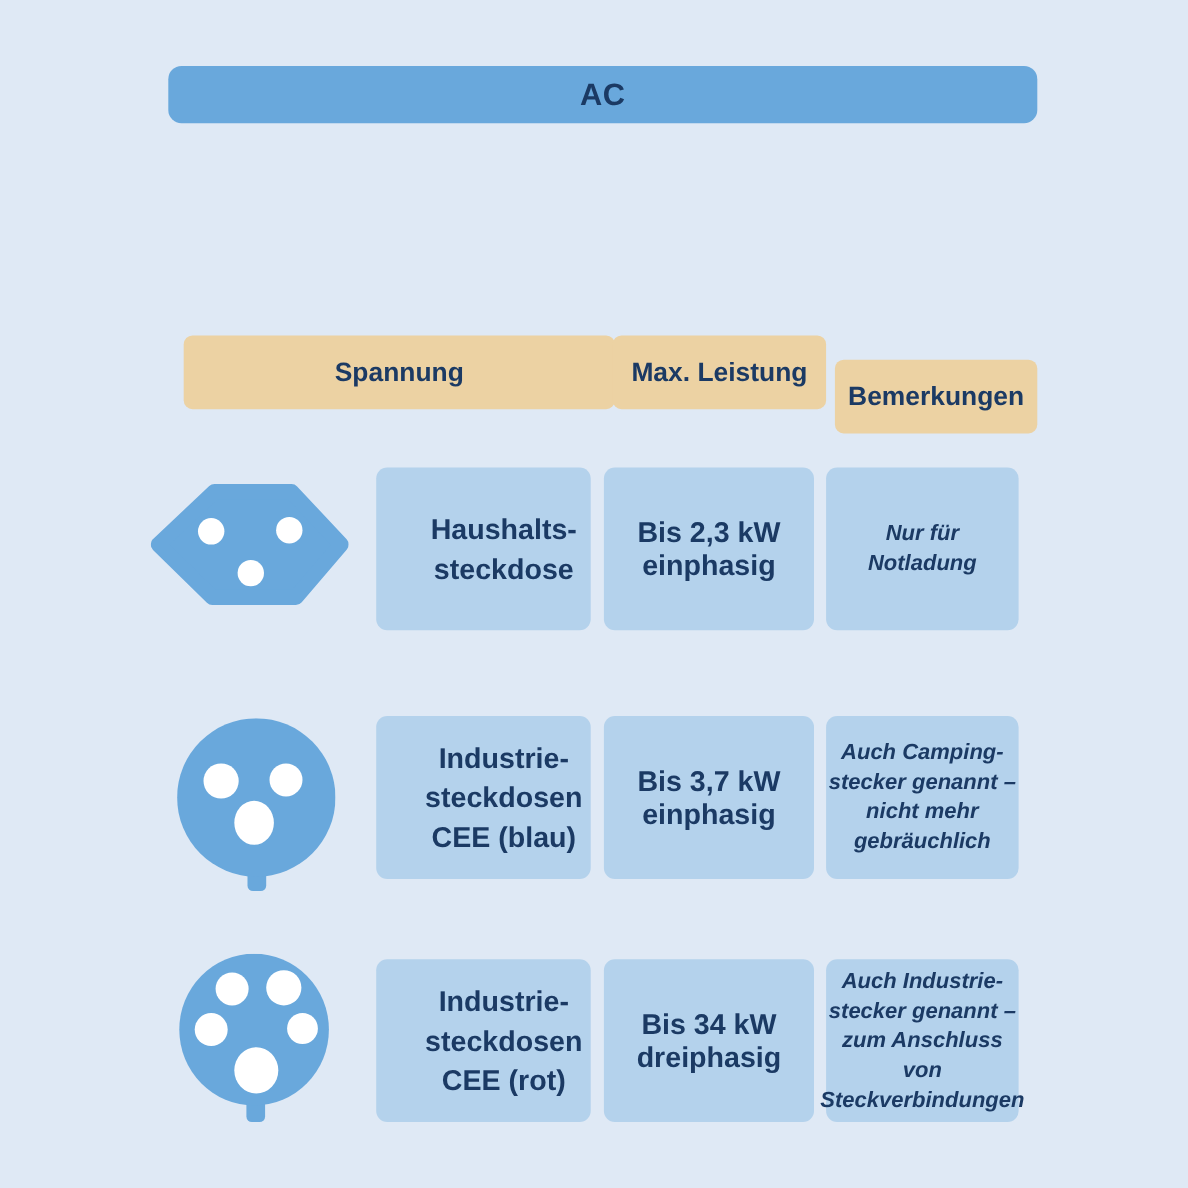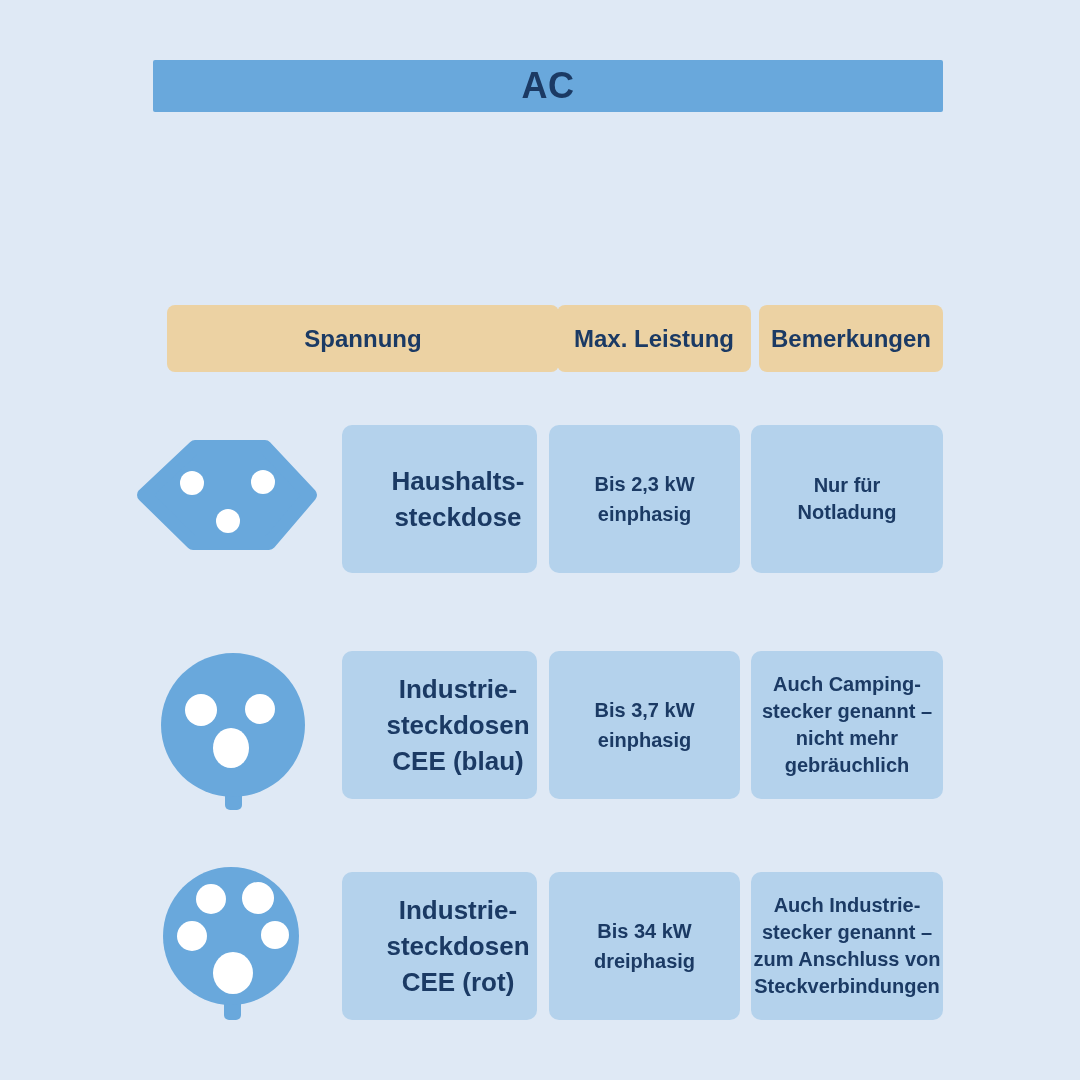--- a/index.html
+++ b/index.html
@@ -7,32 +7,32 @@
     width:1080px;height:1080px;
     font-family:"Liberation Sans",sans-serif;
     font-weight:700;
     background:var(--bg,#DFE9F5);
     color:var(--navy,#1B3A64);
   }
   #canvas{position:relative;width:1080px;height:1080px;background:var(--bg,#DFE9F5);overflow:hidden;}
   .box{position:absolute;display:flex;align-items:center;justify-content:center;text-align:center;box-sizing:border-box;}
   .multiline{white-space:pre-line;}
 
-  .ac-bar{left:153px;top:60px;width:790px;height:52px;border-radius:2px;background:var(--blue,#69A8DC);font-size:36px;letter-spacing:.5px;}
+  .ac-bar{left:153px;top:60px;width:790px;height:52px;border-radius:12px;background:var(--blue,#69A8DC);font-size:28px;letter-spacing:.5px;}
   .subtitle-box{left:153px;top:134px;width:790px;height:151px;border-radius:12px;background:var(--lblue,#9CC3E7);font-size:27px;line-height:36px;}
 
   .col-header{top:305px;height:67px;border-radius:8px;background:var(--tan,#ECD2A3);font-size:24px;}
   .col-header.h-spannung{left:153px;width:392px;margin-left:14px;}
   .col-header.h-leistung{left:557px;width:194px;}
-  .col-header.h-bemerkungen{left:759px;width:184px;}
+  .col-header.h-bemerkungen{left:759px;width:184px;margin-top:22px;}
 
   .cell{border-radius:10px;background:var(--cell,#B4D2EC);height:148px;}
   .cell.c-label{left:342px;width:195px;font-size:26px;line-height:36px;padding-left:37px;}
-  .cell.c-power{left:549px;width:191px;font-size:20px;line-height:30px;}
-  .cell.c-remark{left:751px;width:192px;font-size:20px;line-height:27px;}
+  .cell.c-power{left:549px;width:191px;font-size:26px;line-height:30px;}
+  .cell.c-remark{left:751px;width:175px;font-size:20px;line-height:27px;font-style:italic;}
 
   .row-1 .cell{top:425px;}
   .row-2 .cell{top:651px;}
   .row-3 .cell{top:872px;}
 
   .icon-wrap{position:absolute;}
   .icon-wrap svg{display:block;width:100%;height:100%;}
   .icon-1{left:137px;top:439px;width:180px;height:112px;}
   .icon-2{left:161px;top:653px;width:144px;height:160px;}
   .icon-3{left:162px;top:867px;width:138px;height:155px;}

